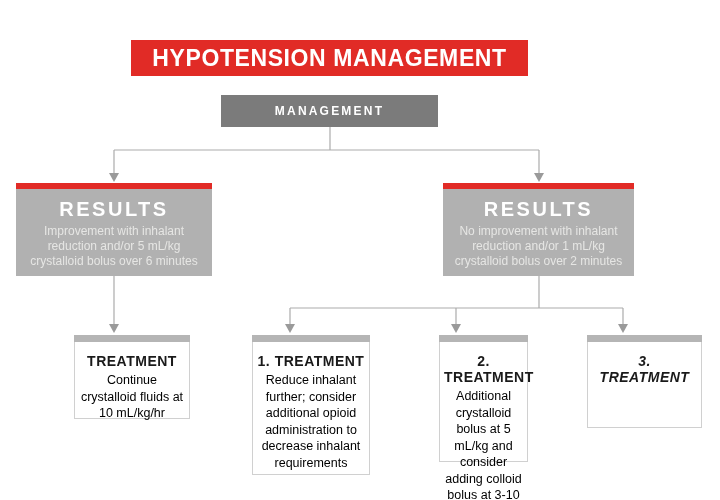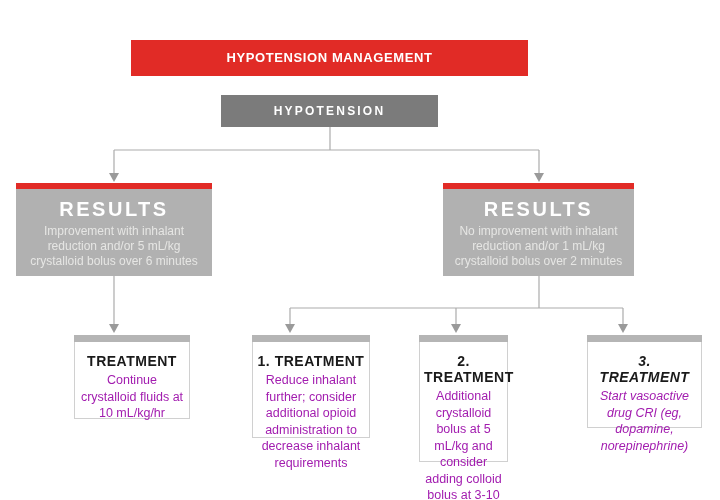--- a/index.html
+++ b/index.html
@@ -5,21 +5,21 @@
   html,body{margin:0;padding:0;background:#ffffff;}
   .canvas{
     position:relative;width:720px;height:500px;background:#ffffff;overflow:hidden;
     font-family:"Liberation Sans","DejaVu Sans",sans-serif;
   }
   .connectors{position:absolute;left:0;top:0;width:720px;height:500px;z-index:0;}
   .node{position:absolute;box-sizing:border-box;z-index:1;text-align:center;}
 
   .banner{
     left:131px;top:40px;width:397px;height:36px;background:#E12B26;color:#ffffff;
-    font-weight:bold;font-size:13px;letter-spacing:0.6px;line-height:36px;
+    font-weight:bold;font-size:23px;letter-spacing:0.6px;line-height:36px;
   }
   .root{
     left:221px;top:95px;width:217px;height:32px;background:#7B7B7B;color:#ffffff;
     font-weight:bold;font-size:12px;letter-spacing:2.2px;line-height:32px;
   }
 
   .results{background:#B1B1B1;color:#E6E6E4;}
   .results .bar{height:6px;background:#E12B26;width:100%;}
   .results-left{left:16px;top:183px;width:196px;height:93px;}
   .results-right{left:443px;top:183px;width:191px;height:93px;}
@@ -29,27 +29,27 @@
   }
   .res-text{font-size:12px;line-height:15px;padding:0 6px;}
 
   .treat{background:transparent;padding-left:43px;}
   .treat .bar{height:7px;background:#B5B5B5;width:100%;}
   .treat .body{
     background:#ffffff;border:1px solid #D0D0D0;border-top:none;box-sizing:border-box;
     padding:11px 4px 0 4px;
   }
   .treat-title{color:#1A1A1A;font-weight:bold;font-size:14px;letter-spacing:0.5px;margin-bottom:3px;}
-  .treat-text{color:#a21caf;font-size:12.5px;line-height:16.5px;}
+  .treat-text{color:#000000;font-size:12.5px;line-height:16.5px;}
 
   .treat-0{left:31px;top:335px;width:159px;}
   .treat-0 .body{height:77px;}
   .treat-1{left:209px;top:335px;width:161px;}
-  .treat-1 .body{height:96px;}
-  .treat-2{left:376px;top:335px;width:132px;}
+  .treat-1 .body{height:133px;}
+  .treat-2{left:396px;top:335px;width:132px;}
   .treat-2 .body{height:120px;}
   .treat-3{left:544px;top:335px;width:158px;}
   .treat-3 .body{height:86px;font-style:italic;}
 </style>
 </head>
 <body>
 
 <div class="canvas">
 
   <svg class="connectors" viewBox="0 0 720 500" xmlns="http://www.w3.org/2000/svg">
@@ -70,21 +70,21 @@
       <polygon points="534,173 544,173 539,182"></polygon>
       <polygon points="109,324 119,324 114,333"></polygon>
       <polygon points="285,324 295,324 290,333"></polygon>
       <polygon points="451,324 461,324 456,333"></polygon>
       <polygon points="618,324 628,324 623,333"></polygon>
     </g>
   </svg>
 
   <div class="node banner">HYPOTENSION MANAGEMENT</div>
 
-  <div class="node root">HYPOTENSION</div>
+  <div class="node root">MANAGEMENT</div>
 
   <div class="node results results-left">
     <div class="bar"></div>
     <div class="res-title">RESULTS</div>
     <div class="res-text">Improvement with inhalant reduction and/or 5 mL/kg crystalloid bolus over 6 minutes</div>
   </div>
 
   <div class="node results results-right">
     <div class="bar"></div>
     <div class="res-title">RESULTS</div>
@@ -112,17 +112,16 @@
     <div class="body">
       <div class="treat-title">2. TREATMENT</div>
       <div class="treat-text">Additional crystalloid bolus at 5 mL/kg and consider adding colloid bolus at 3-10 mL/kg over 20-30 minutes</div>
     </div>
   </div>
 
   <div class="node treat treat-3">
     <div class="bar"></div>
     <div class="body">
       <div class="treat-title">3. TREATMENT</div>
-      <div class="treat-text">Start vasoactive drug CRI (eg, dopamine, norepinephrine)</div>
     </div>
   </div>
 
 </div>
 
 </body></html>

